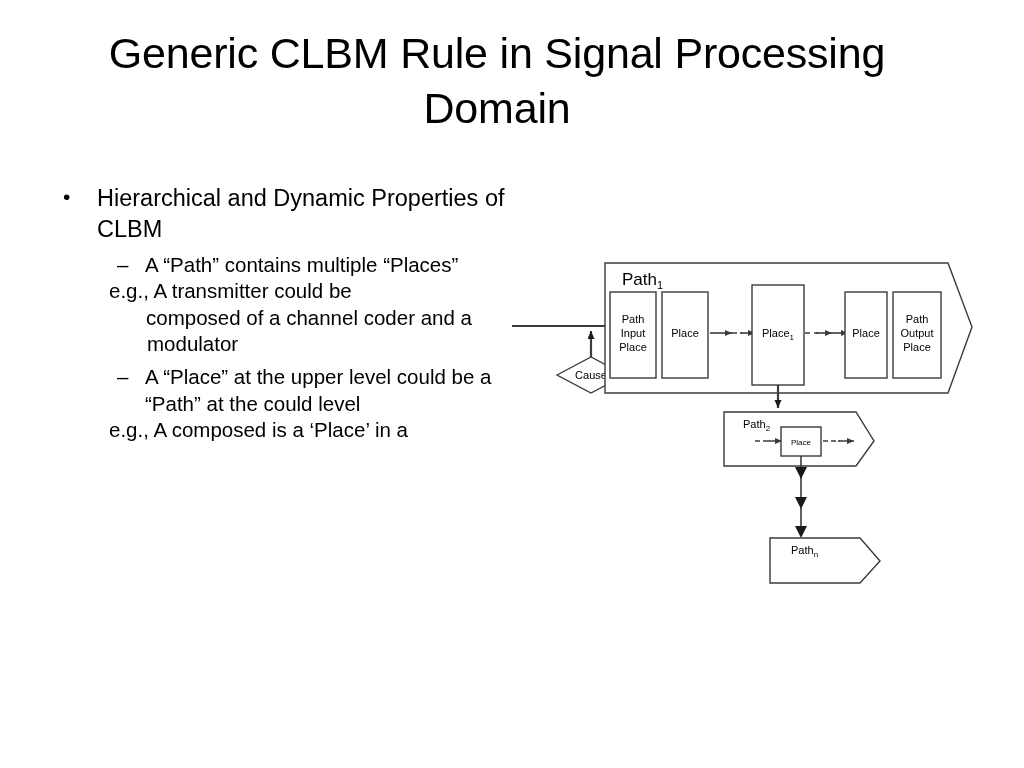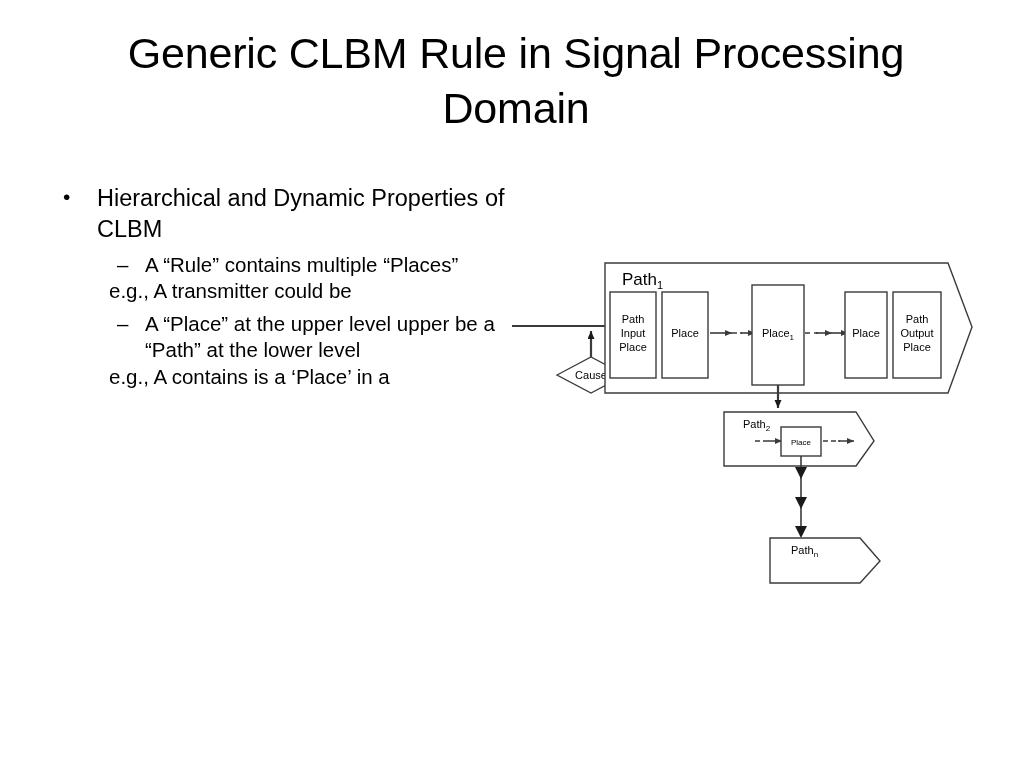--- a/index.html
+++ b/index.html
@@ -10,21 +10,21 @@
     background: #ffffff;
     font-family: "Liberation Sans", sans-serif;
     color: #000000;
     overflow: hidden;
     position: relative;
   }
 
   
   #slide-title {
     position: absolute;
-    left: 64px;
+    left: 45px;
     top: 26px;
     width: 904px;
     text-align: center;
     font-size: 43px;
     line-height: 1.28;
     font-weight: 400;
     color: #000;
     letter-spacing: -0.2px;
   }
 
@@ -97,34 +97,35 @@
 
 <div id="body-column">
 
   <div class="lvl1">
     <span class="marker">•</span>
     <span>Hierarchical and Dynamic Properties of CLBM</span>
   </div>
 
   <div class="lvl2">
     <span class="marker">–</span>
-    <span>A “Rule” contains multiple “Places”</span>
+    <span>A “Path” contains multiple “Places”</span>
   </div>
 
   <div class="eg">
     <span class="eg-lead">e.g., A transmitter could be </span>
+    <span class="eg-rest">composed of a channel coder and a modulator</span>
   </div>
 
   <div class="lvl2">
     <span class="marker">–</span>
-    <span> A “Place” at the upper level upper be a “Path” at the lower level</span>
+    <span> A “Place” at the upper level could be a “Path” at the could level</span>
   </div>
 
   <div class="eg">
-    <span class="eg-lead">e.g., A contains is a ‘Place’ in a </span>
+    <span class="eg-lead">e.g., A composed is a ‘Place’ in a </span>
   </div>
 
 </div>
 
 <div id="diagram">
 <svg width="500" height="340" viewBox="0 0 500 340" xmlns="http://www.w3.org/2000/svg">
   <defs>
     <marker id="ah" markerWidth="8" markerHeight="8" refX="7" refY="3" orient="auto" markerUnits="userSpaceOnUse">
       <path d="M0,0 L7,3 L0,6 z" fill="#3b3b3b"></path>
     </marker>

